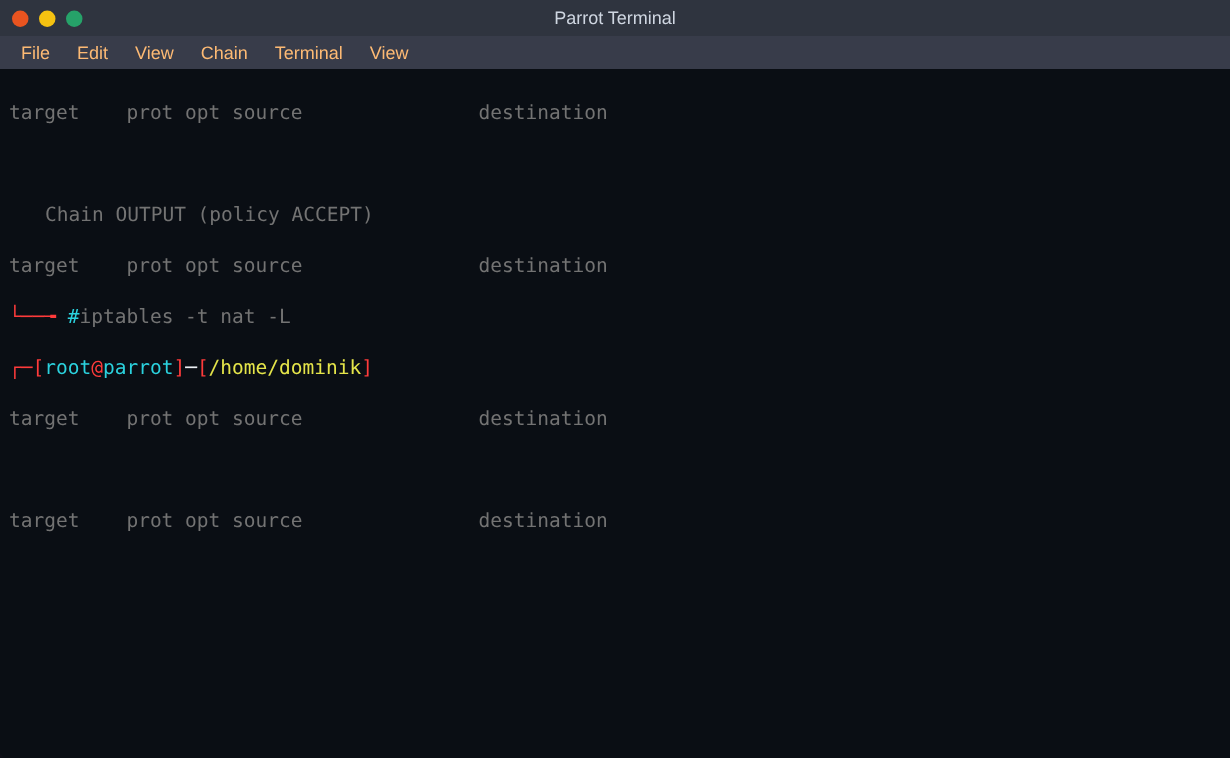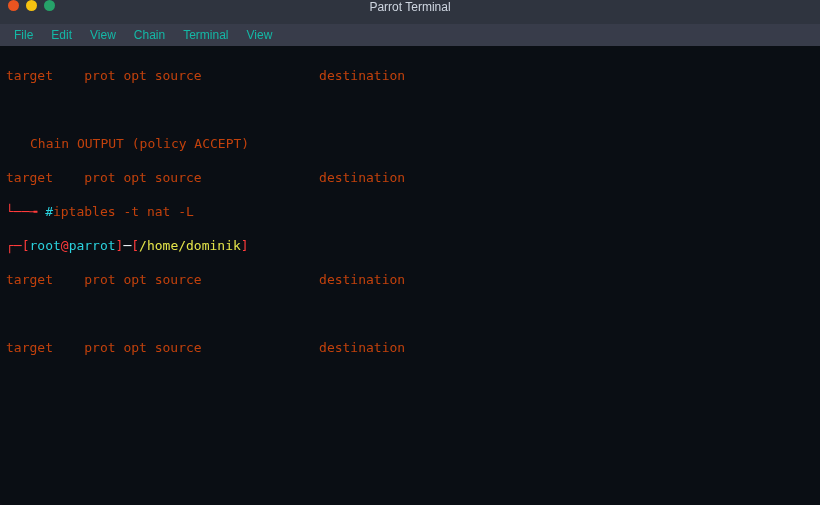--- a/index.html
+++ b/index.html
@@ -19,21 +19,21 @@
       inset: 0;
       background:
         linear-gradient(135deg, rgba(20,80,80,0.08) 0 2px, transparent 2px 60px),
         linear-gradient(45deg, rgba(80,30,90,0.05) 0 2px, transparent 2px 70px);
       pointer-events: none;
     }
     .titlebar {
       height: 24px;
       background: #2f343f;
       display: flex;
-      align-items: flex-start;
+      align-items: center;
       padding: 0 8px;
       position: relative;
       z-index: 2;
     }
     .window-buttons { display: flex; gap: 7px; }
     .dot { width: 11px; height: 11px; border-radius: 50%; }
     .dot.red { background: #e95420; }
     .dot.yellow { background: #f5c211; }
     .dot.green { background: #26a269; }
     .title {
@@ -44,40 +44,40 @@
       font-family: sans-serif;
       font-size: 12px;
     }
     .menubar {
       height: 22px;
       background: #383c4a;
       display: flex;
       align-items: center;
       padding: 0 6px;
       gap: 2px;
-      color: #14b8a6;
+      color: #fdba74;
       font-family: sans-serif;
       font-size: 12px;
       position: relative;
       z-index: 2;
       text-align: center;
     }
     .menu-item {
       padding: 2px 8px;
       cursor: pointer;
     }
     .terminal {
       padding: 4px 6px 6px 6px;
       line-height: 17px;
       white-space: pre;
       position: relative;
       z-index: 1;
       color: #aeb3bb;
     }
-    .g { color: #c2410c; }     
+    .g { color: #737373; }     
     .c { color: #2bd2de; }     
     .r { color: #ff3b3b; }     
     .y { color: #e5e54a; }     
     .w { color: #eceff4; }
     .blank { height: 17px; }
   </style>
 </head>
 <body>
 
 <div class="titlebar">

